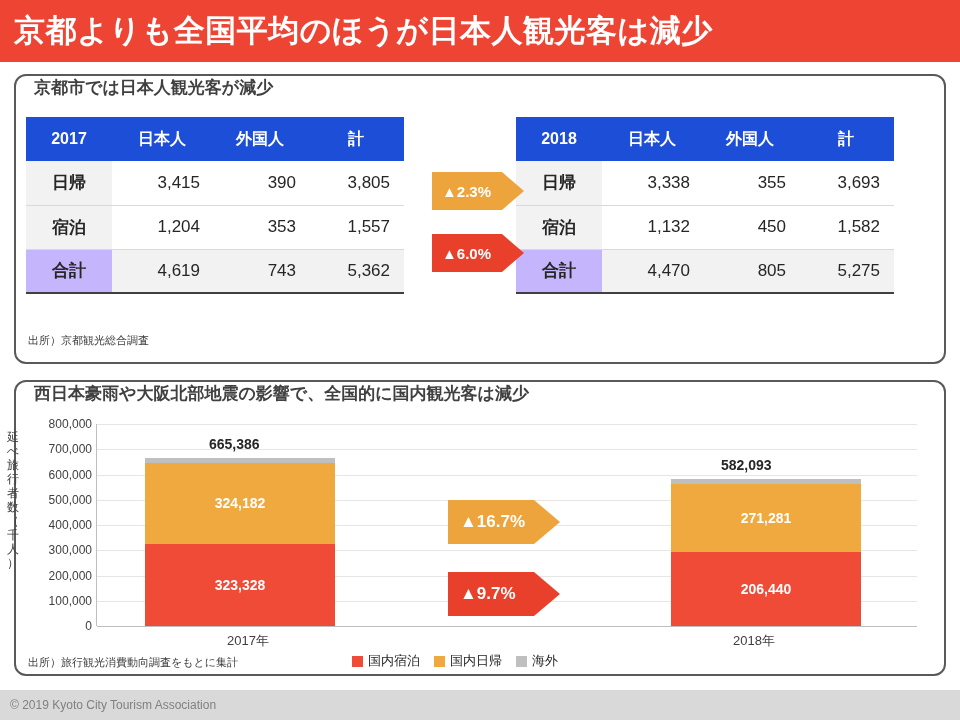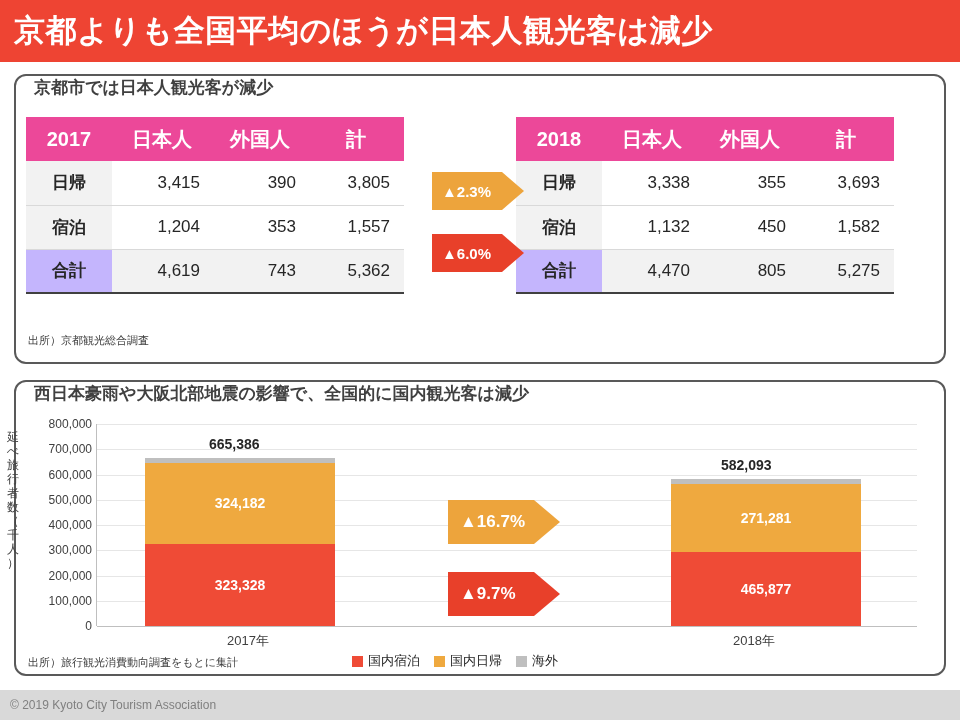--- a/index.html
+++ b/index.html
@@ -60,24 +60,24 @@
 
   .tbl th, .tbl td {
     padding: 0;
     height: 44px;
     text-align: right;
     vertical-align: middle;
     font-weight: normal;
     color: #262626;
   }
   .tbl thead th {
-    background: #ec4899;
+    background: #1d4ed8;
     color: #ffffff;
     font-weight: bold;
-    font-size: 20px;
+    font-size: 16px;
   }
   .tbl .c0 { width: 86px; text-align: center; }
   .tbl .c1 { width: 100px; padding-right: 12px; }
   .tbl .c2 { width: 96px; padding-right: 12px; }
   .tbl .c3 { width: 96px; padding-right: 14px; }
   .tbl thead .c1, .tbl thead .c2 { text-align: center; padding-right: 0; }
   .tbl thead .c3 { text-align: center; padding-right: 0; }
 
   .tbl tbody tr { border-bottom: 1px solid #d9d9d9; }
   .tbl tbody tr:last-child { border-bottom: 2px solid #404040; }
@@ -337,21 +337,21 @@
   </div>
   <div class="bar-total" style="left:112px; top:12px;">665,386</div>
   <div class="x-label" style="left:110px; top:208px;margin-left:20px;">2017年</div>
 
   <div class="bar" style="left:574px; top:55.0px;">
     <div class="seg seg-overseas" style="height:4.8px"></div>
     <div class="seg seg-dom-day" style="height:68.5px">
       <span>271,281</span>
     </div>
     <div class="seg seg-dom-stay" style="height:73.7px">
-      <span>465,877</span>
+      <span>206,440</span>
     </div>
   </div>
   <div class="bar-total" style="left:624px; top:33px;">582,093</div>
   <div class="x-label" style="left:636px; top:208px;">2018年</div>
 </div>
 
 <div class="arrow orange b1">
   <div class="body" style="width:86px">
       <span>▲16.7%</span>
     </div>

